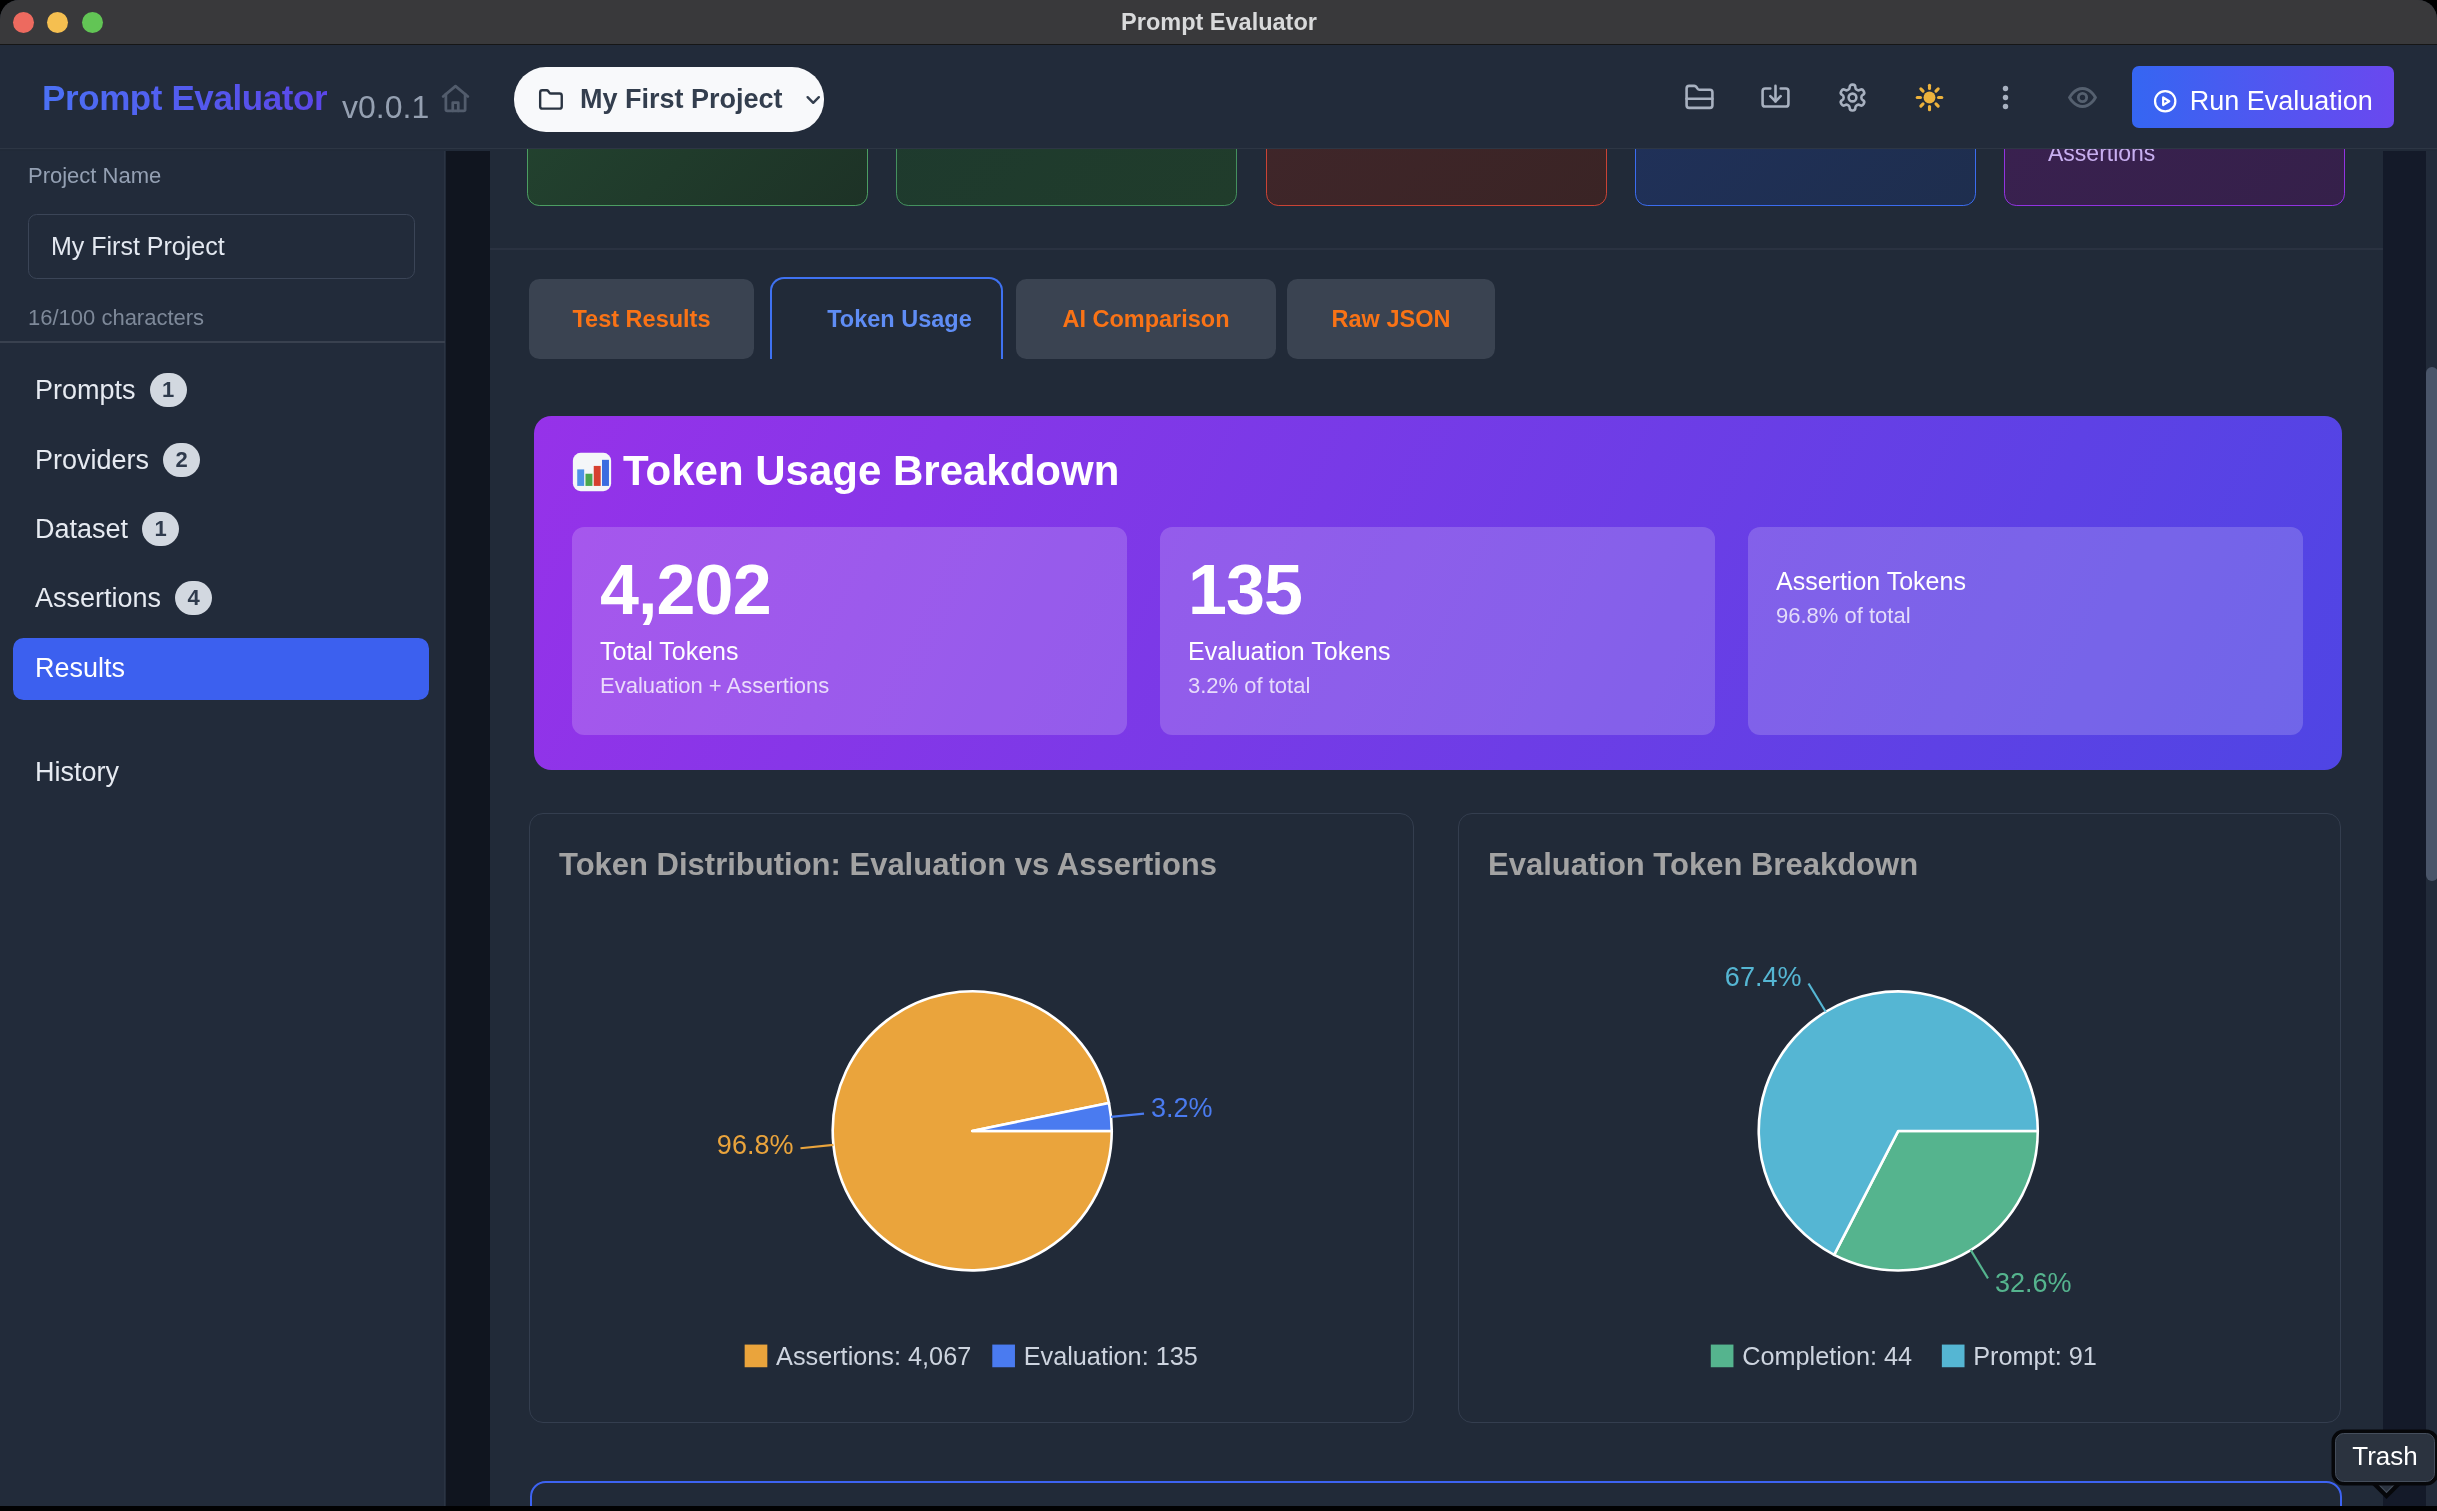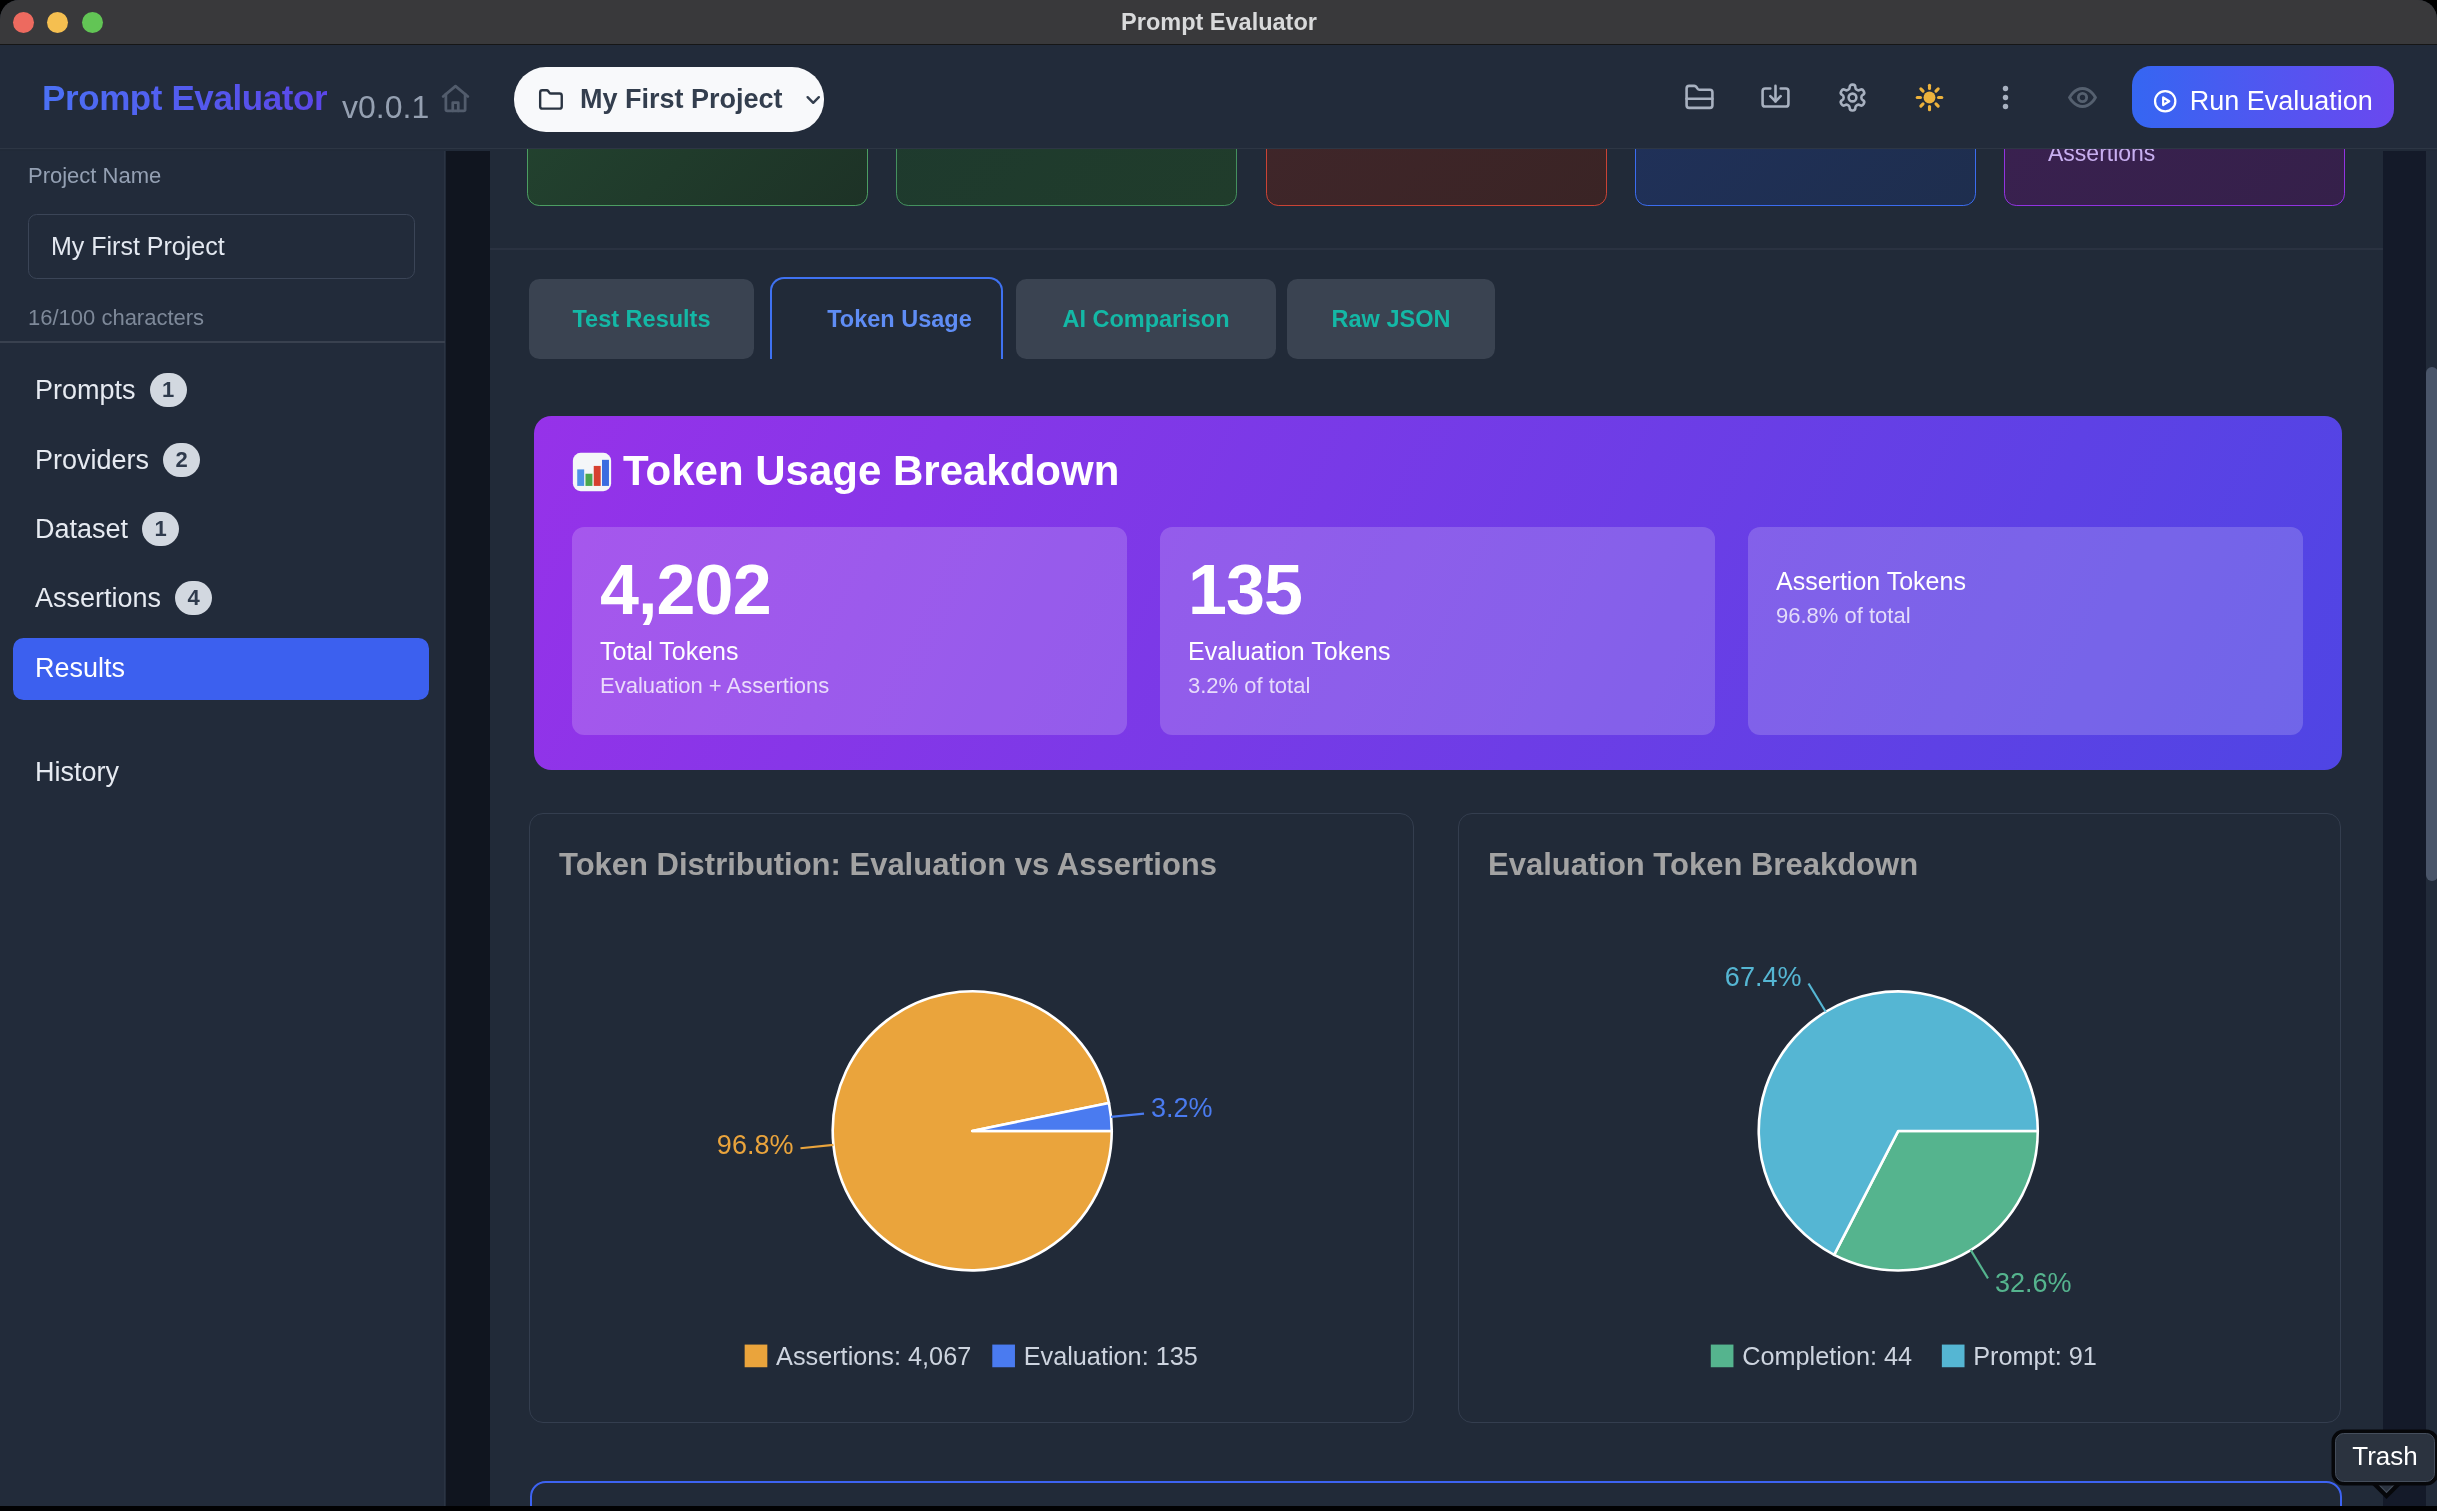--- a/index.html
+++ b/index.html
@@ -11,37 +11,37 @@
   #titlebar { position:absolute; left:0; top:0; width:2438px; height:45px; background:#39393b; border-bottom:1.7px solid #161616; }
   .tl { position:absolute; top:12.2px; width:21px; height:21px; border-radius:50%; }
   #titletext { position:absolute; top:0; left:0; width:2438px; height:45px; text-align:center; line-height:44px; color:#d9dadb; font-size:23.5px; font-weight:700; }
   
   #header { position:absolute; left:0; top:45px; width:2438px; height:104px; background:#222b3a; border-bottom:1.7px solid #2d3644; z-index:20; }
   #logo { position:absolute; left:42px; top:35px; font-size:35px; line-height:35px; font-weight:700; background:linear-gradient(90deg,#4b71f5,#5b46e8); -webkit-background-clip:text; background-clip:text; color:transparent; letter-spacing:-0.4px;}
   #ver { position:absolute; left:342px; top:44px; font-size:32px; color:#95a0b1; }
   .hicon { position:absolute; top:0; }
   #pill { position:absolute; left:514px; top:22px; width:310px; height:65px; background:#f8f9fb; border-radius:32px; display:flex; align-items:center; padding-left:24.4px; }
   #pill .ptxt { white-space:nowrap; font-size:27px; font-weight:600; color:#333e4e; margin-left:15.7px; }
-  #runbtn { position:absolute; left:2132px; top:21px; width:262px; height:62px; border-radius:19px; background:linear-gradient(90deg,#3566f2,#6a48ef); padding-top:8.7px; display:flex; align-items:center; justify-content:center; color:#fff; font-size:27px; font-weight:500; white-space:nowrap; }
+  #runbtn { position:absolute; left:2132px; top:21px; width:262px; height:62px; border-radius:7px; background:linear-gradient(90deg,#3566f2,#6a48ef); padding-top:8.7px; display:flex; align-items:center; justify-content:center; color:#fff; font-size:27px; font-weight:500; white-space:nowrap; }
   
   #sidebar { position:absolute; left:0; top:151px; width:445px; height:1355px; background:#222b3a; border-right:1.7px solid #2b3443; z-index:10; }
   .slabel { position:absolute; left:28px; color:#94a0b3; font-size:22px; }
   #pinput { position:absolute; left:28px; top:63px; width:387px; height:65px; border:1.7px solid #3b4557; border-radius:8.7px; line-height:63px; padding-left:22px; font-size:25px; color:#e3e8f0; }
   .navitem { position:absolute; left:35px; height:70px; display:flex; align-items:center; font-size:27px; color:#e6eaf1; }
   .badge { display:inline-flex; align-items:center; justify-content:center; min-width:37px; height:34px; border-radius:17.4px; background:#d2d8e0; color:#2f3b4d; font-size:22px; font-weight:700; margin-left:14px; }
   #results-pill { position:absolute; left:13px; top:487px; width:416px; height:62px; background:#3c60ef; border-radius:10.5px; }
   
   #lgutter { position:absolute; left:446px; top:151px; width:44px; height:1355px; background:#10151f; z-index:5; }
   #rgutter { position:absolute; left:2383px; top:151px; width:43px; height:1355px; background:#141a29; z-index:5; }
   #rgutter2 { position:absolute; left:2426px; top:151px; width:12.2px; height:1355px; background:#222b3a; z-index:5; }
   #thumb { position:absolute; left:2426px; top:367px; width:12.2px; height:514px; background:#4a5569; border-radius:6.1px; z-index:6; }
   
   .topcard { position:absolute; top:78px; height:128px; border-radius:12.2px; width:341px; z-index:1; }
   #divider { position:absolute; left:490px; top:248px; width:1894px; height:1.7px; background:#2a3241; }
-  .tab { position:absolute; top:279px; height:80px; border-radius:10.5px; background:#3a4351; color:#14b8a6; font-size:23.5px; font-weight:700; display:flex; align-items:center; justify-content:center; }
+  .tab { position:absolute; top:279px; height:80px; border-radius:10.5px; background:#3a4351; color:#f97316; font-size:23.5px; font-weight:700; display:flex; align-items:center; justify-content:center; }
   #tab-active { position:absolute; top:277px; height:82px; left:770px; width:233px; border:2.6px solid #3f72f2; border-bottom:none; border-radius:14px 14px 0 0; color:#5f8df5; font-size:23.5px; font-weight:700; display:flex; align-items:center; justify-content:center;padding-left:26px; }
   
   #pcard { position:absolute; left:534px; top:416px; width:1808px; height:354px; border-radius:17.4px; background:linear-gradient(115deg,#9632e9,#4f45e4); }
   .statbox { position:absolute; top:111px; width:555px; height:208px; border-radius:12.2px; background:rgba(255,255,255,0.18); padding:28px 12px 0 28px; color:#fff; }
   .statnum { font-size:70px; font-weight:700; line-height:70px; letter-spacing:-0.9px; }
   .statlab { font-size:25px; margin-top:12.2px; }
   .statsub { font-size:22px; margin-top:7px; color:rgba(255,255,255,0.78); font-weight:500; }
   
   .ccard { position:absolute; top:813px; height:610px; background:#212a38; border:1.7px solid #343e4f; border-radius:14px; z-index:1; }
   .ctitle { position:absolute; top:33px; left:29px; font-size:31px; font-weight:700; color:#a3a3a3; }

